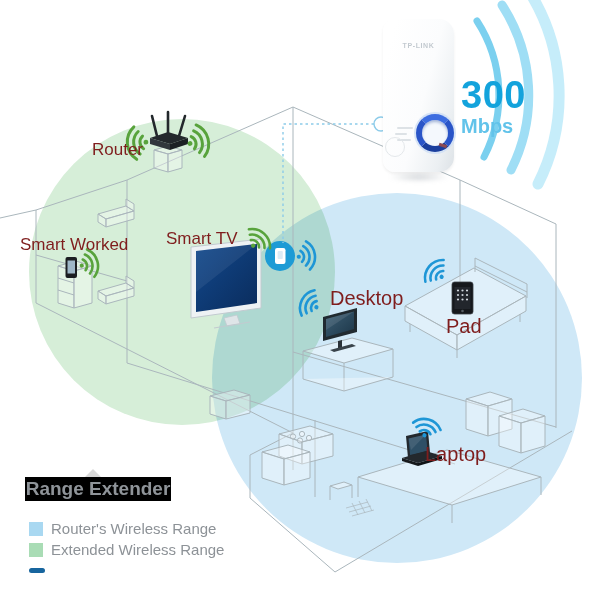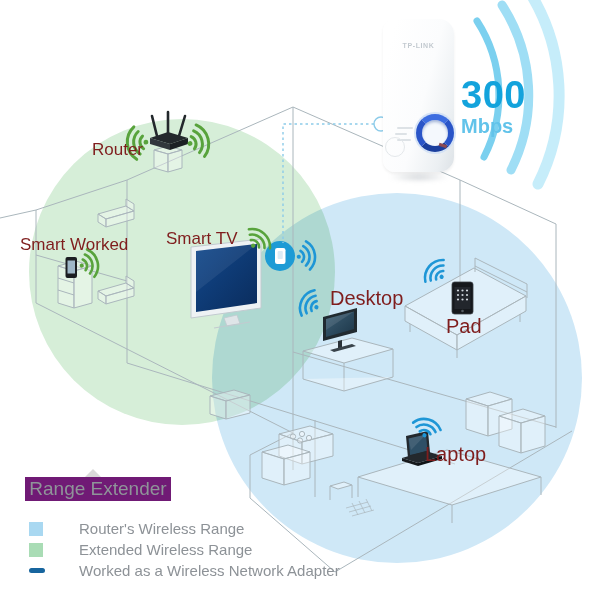--- a/index.html
+++ b/index.html
@@ -29,29 +29,29 @@
   .product-shadow{position:absolute;left:388px;top:172px;width:62px;height:10px;
                   background:radial-gradient(ellipse,rgba(110,122,134,.32),rgba(110,122,134,0) 70%);
                   filter:blur(2px);}
 
   
   .speed{position:absolute;left:461px;top:76px;line-height:1.04;font-weight:bold;}
   .speed-value{display:block;font-size:38px;color:#13a3dc;letter-spacing:.5px;}
   .speed-unit{display:block;font-size:20px;color:#62c3ea;}
 
   
-  .banner{position:absolute;left:25px;top:477px;width:146px;height:24px;background:#701a75;
-          color:#8f9499;font-size:19px;line-height:24px;text-align:center;}
+  .banner{position:absolute;left:25px;top:477px;width:146px;height:24px;background:#000000;
+          color:#8f9499;font-size:19px;line-height:24px;text-align:center;font-weight:bold;}
   .banner-tail{position:absolute;left:60px;top:-8px;width:0;height:0;
                border-left:8px solid transparent;border-right:8px solid transparent;
                border-bottom:8px solid #d9d9d9;}
 
   
   .legend{position:absolute;left:29px;top:518px;}
-  .legend-row{display:flex;align-items:center;height:21px;gap:28px;}
+  .legend-row{display:flex;align-items:center;height:21px;}
   .swatch{width:14px;height:14px;margin-right:8px;flex:0 0 auto;}
   .sw-blue{background:#a9d8f1;}
   .sw-green{background:#a9dcb5;}
   .sw-dash{width:16px;height:5px;border-radius:2.5px;background:#17659e;margin-right:6px;flex:0 0 auto;}
   .legend-label{color:#8d9297;font-size:15px;white-space:nowrap;}
 </style>
 </head>
 <body>
 
 <div class="stage">
@@ -307,17 +307,16 @@
   <div class="legend-row">
     <span class="swatch sw-blue"></span>
     <span class="legend-label">Router's Wireless Range</span>
   </div>
   <div class="legend-row">
     <span class="swatch sw-green"></span>
     <span class="legend-label">Extended Wireless Range</span>
   </div>
   <div class="legend-row">
     <span class="sw-dash"></span>
-    <span class="legend-label">Worked as a Wireless Network Adapter</span>
   </div>
 </div>
 
 </div>
 
 </body></html>

